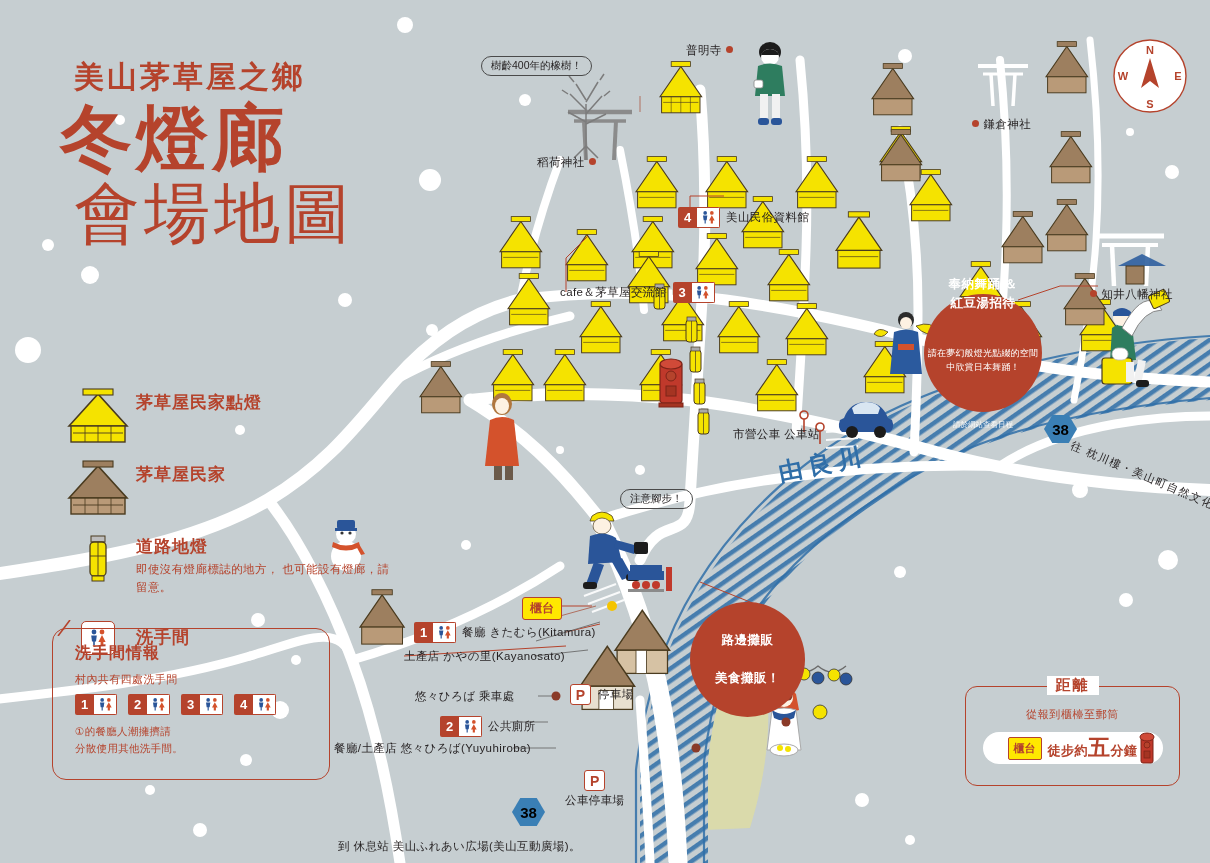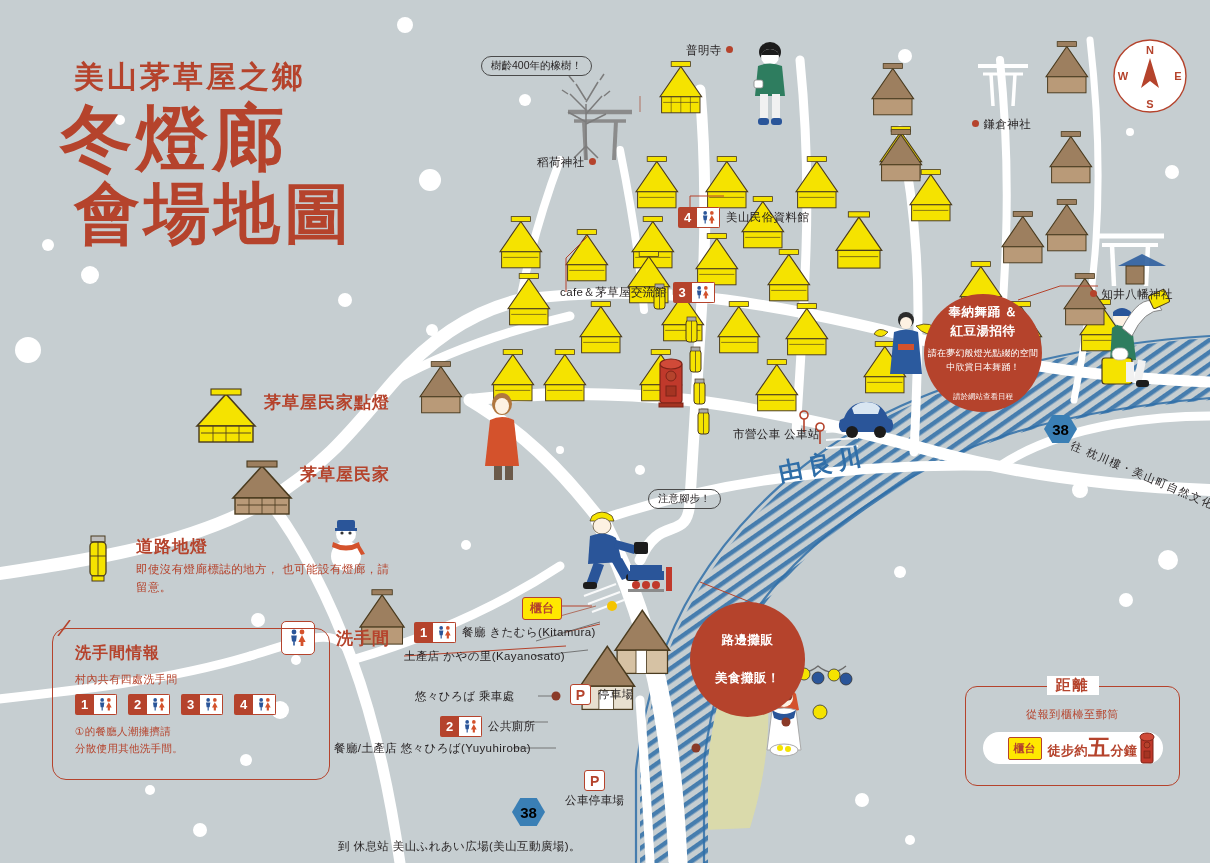--- a/index.html
+++ b/index.html
@@ -21,27 +21,27 @@
   #title-block { left:60px; top:60px; width:420px; }
   .title-sub {
     color:#b5432c; font-size:30px; font-weight:bold; letter-spacing:3px;
     line-height:1.1; margin:0 0 10px 14px; white-space:nowrap;
   }
   .title-main {
     color:#b5432c; font-size:72px; font-weight:bold; letter-spacing:4px;
     line-height:0.98; margin:0 0 2px 0; white-space:nowrap;
   }
   .title-main2 {
-    color:#b5432c; font-size:66px; font-weight:bold; letter-spacing:4px;
+    color:#b5432c; font-size:66px; font-weight:normal; letter-spacing:4px;
     line-height:1.0; margin:6px 0 4px 14px; white-space:nowrap;
   }
 
   
   #legend { left:60px; top:388px; width:330px; }
-  .legend-row { display:flex; align-items:flex-start; margin-bottom:16px;justify-content:flex-end; }
+  .legend-row { display:flex; align-items:flex-start; margin-bottom:16px; }
   .legend-ico { width:76px; flex:0 0 76px; display:flex; justify-content:center; }
   .legend-txt { padding-top:4px; }
   .legend-title { color:#b5432c; font-size:17px; font-weight:bold; letter-spacing:1px; line-height:1.3; }
   .legend-note { color:#b5432c; font-size:11.5px; line-height:1.55; margin-top:3px; letter-spacing:0.4px;}
 
   
   #wc-box {
     left:52px; top:628px; width:278px; height:152px;
     border:1.6px solid #b5432c; border-radius:14px;
   }
@@ -758,21 +758,21 @@
           <rect x="9" y="44" width="12" height="5" fill="#f5e300" stroke="#4a3b1f" stroke-width="1"></rect>
         </svg>
       </div>
       <div class="legend-txt">
         <div class="legend-title">道路地燈</div>
         <div class="legend-note">即使沒有燈廊標誌的地方，
 也可能設有燈廊，請留意。</div>
       </div>
     </div>
 
-    <div class="legend-row" style="margin-top:24px;">
+    <div class="legend-row" style="margin-top:24px;font-family:Liberation Mono, monospace;">
       <div class="legend-ico">
         <div class="wc-standalone">
           <svg width="20" height="20" viewBox="0 0 20 20">
             <circle cx="6" cy="4" r="2.4" fill="#2a5599"></circle>
             <path d="M3.2 7.5 h5.6 l-0.8 6 h-1.2 v4 h-1.6 v-4 h-1.2 z" fill="#2a5599"></path>
             <circle cx="14" cy="4" r="2.4" fill="#d4522c"></circle>
             <path d="M14 7 l3.6 7 h-2.2 v4 h-2.8 v-4 h-2.2 z" fill="#d4522c"></path>
           </svg>
         </div>
       </div>
@@ -886,40 +886,40 @@
             <path d="M3.4 6.6 h5.2 l-0.8 5.6 h-1.1 v4 h-1.4 v-4 h-1.1z" fill="#2a5599"></path>
             <circle cx="14" cy="3.5" r="2.2" fill="#d4522c"></circle>
             <path d="M14 6.2 l3.4 6.4 h-2.1 v3.6 h-2.6 v-3.6 h-2.1z" fill="#d4522c"></path>
           </svg>
       </span>
     </span>
   </div>
 
   <div class="abs mlabel" style="left:733px; top:428px;">市營公車 公車站</div>
 
-  <div class="abs redcircle" style="left:924px; top:294px; width:118px; height:118px;">
+  <div class="abs redcircle" style="left:924px; top:294px; width:118px; height:118px;gap:28px;">
     <div class="rc-head" style="white-space:pre-line;">奉納舞踊 ＆
 紅豆湯招待</div>
     <div class="rc-body" style="white-space:pre-line;">請在夢幻般燈光點綴的空間
 中欣賞日本舞踊！</div>
     <div class="rc-foot">請於網站查看日程</div>
   </div>
 
   <div class="abs redcircle" style="left:690px; top:602px; width:115px; height:115px;">
     <div class="rc-head" style="white-space:pre-line;">路邊攤販
 
 美食攤販！</div>
   </div>
 
   <div class="abs" id="river-label" style="left:778px; top:448px;">由良川</div>
 
   <div class="abs shield" style="left:1044px; top:415px;">38</div>
   <div class="abs" id="road38-label" style="left:1074px; top:438px; transform-origin:left top;">往 枕川樓・美山町自然文化村</div>
 
-  <div class="abs bubble" style="left:620px; top:489px;margin-left:28px;">注意腳步！</div>
+  <div class="abs bubble" style="left:620px; top:489px;">注意腳步！</div>
 
   <div class="abs ybox" style="left:522px; top:597px;">櫃台</div>
 
   <div class="abs" style="left:414px; top:622px; display:flex; align-items:center; gap:6px;">
     <span class="wcchip">
       <span class="num">1</span>
       <span class="pic">
         <svg width="17" height="15" viewBox="0 0 20 18">
             <circle cx="6" cy="3.5" r="2.2" fill="#2a5599"></circle>
             <path d="M3.4 6.6 h5.2 l-0.8 5.6 h-1.1 v4 h-1.4 v-4 h-1.1z" fill="#2a5599"></path>

